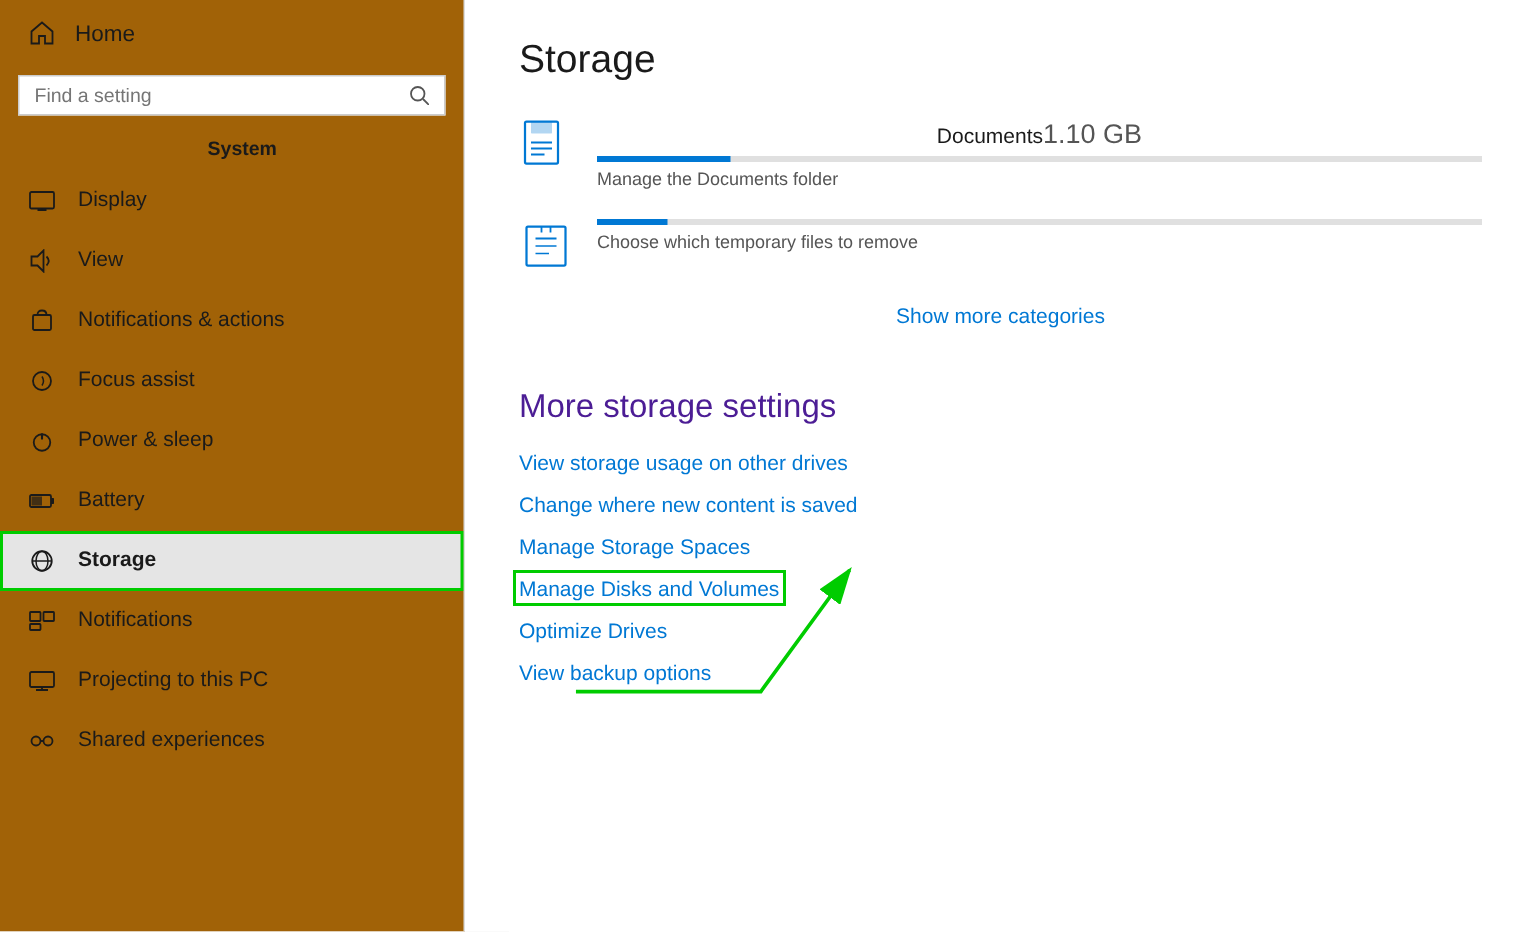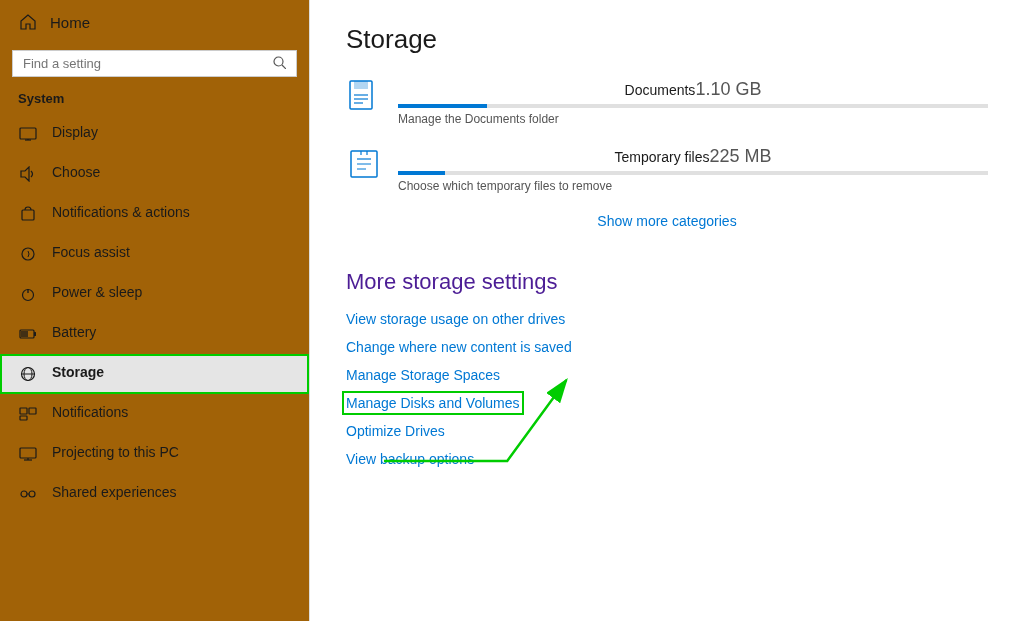--- a/index.html
+++ b/index.html
@@ -26,39 +26,40 @@
       display: flex;
       align-items: center;
       padding: 12px 18px;
       cursor: pointer;
       gap: 12px;
       font-size: 15px;
     }
     .search-box {
       margin: 6px 12px 14px 12px;
       display: flex;
-      align-items: flex-start;
+      align-items: center;
       background: white;
       border: 1px solid #ccc;
       padding: 5px 10px;
       gap: 6px;
     }
     .search-box input {
       border: none;
       outline: none;
       background: transparent;
       font-size: 13px;
       flex: 1;
       color: #555;
     }
     .system-label {
       font-size: 13px;
       font-weight: 700;
-      padding: 0 18px 8px 18px;
+      padding: 0 18px 8px 32px;
       color: #1a1a1a;
+      text-align: center;
     }
     .nav-item {
       display: flex;
       align-items: flex-start;
       padding: 10px 18px;
       gap: 14px;
       cursor: pointer;
       font-size: 14px;
       color: #1a1a1a;
     }
@@ -214,21 +215,21 @@
     <span>Display</span>
   </div>
 
   <div class="nav-item">
     <div class="nav-icon">
       <svg width="18" height="16" viewBox="0 0 18 16" fill="none">
         <polygon points="2,5 6,5 10,1 10,15 6,11 2,11" stroke="#1a1a1a" stroke-width="1.2" fill="none"></polygon>
         <path d="M12 5 Q15 8 12 11" stroke="#1a1a1a" stroke-width="1.2" fill="none"></path>
       </svg>
     </div>
-    <span>Choose</span>
+    <span>View</span>
   </div>
 
   <div class="nav-item">
     <div class="nav-icon">
       <svg width="16" height="16" viewBox="0 0 16 16" fill="none">
         <rect x="2" y="4" width="12" height="10" rx="1" stroke="#1a1a1a" stroke-width="1.2"></rect>
         <path d="M5 4 Q5 1 8 1 Q11 1 11 4" stroke="#1a1a1a" stroke-width="1.2" fill="none"></path>
       </svg>
     </div>
     <span>Notifications &amp; actions</span>
@@ -343,24 +344,20 @@
         <svg width="30" height="34" viewBox="0 0 30 34" fill="none">
           <rect x="2" y="4" width="26" height="26" rx="1" stroke="#0078d4" stroke-width="1.5" fill="none"></rect>
           <line x1="8" y1="12" x2="22" y2="12" stroke="#0078d4" stroke-width="1.2"></line>
           <line x1="12" y1="4" x2="12" y2="8" stroke="#0078d4" stroke-width="1.2"></line>
           <line x1="18" y1="4" x2="18" y2="8" stroke="#0078d4" stroke-width="1.2"></line>
           <line x1="8" y1="17" x2="22" y2="17" stroke="#0078d4" stroke-width="1"></line>
           <line x1="8" y1="22" x2="17" y2="22" stroke="#0078d4" stroke-width="1"></line>
         </svg>
       </div>
       <div class="storage-details">
-        <div class="storage-item-header">
-          <span class="storage-item-name">Temporary files</span>
-          <span class="storage-item-size">225 MB</span>
-        </div>
         <div class="storage-bar">
           <div class="storage-bar-fill" style="width:8%"></div>
         </div>
         <div class="storage-item-desc">Choose which temporary files to remove</div>
       </div>
     </div>
 
     <a class="show-more-link">Show more categories</a>
 
     <h2 class="section-title">More storage settings</h2>

